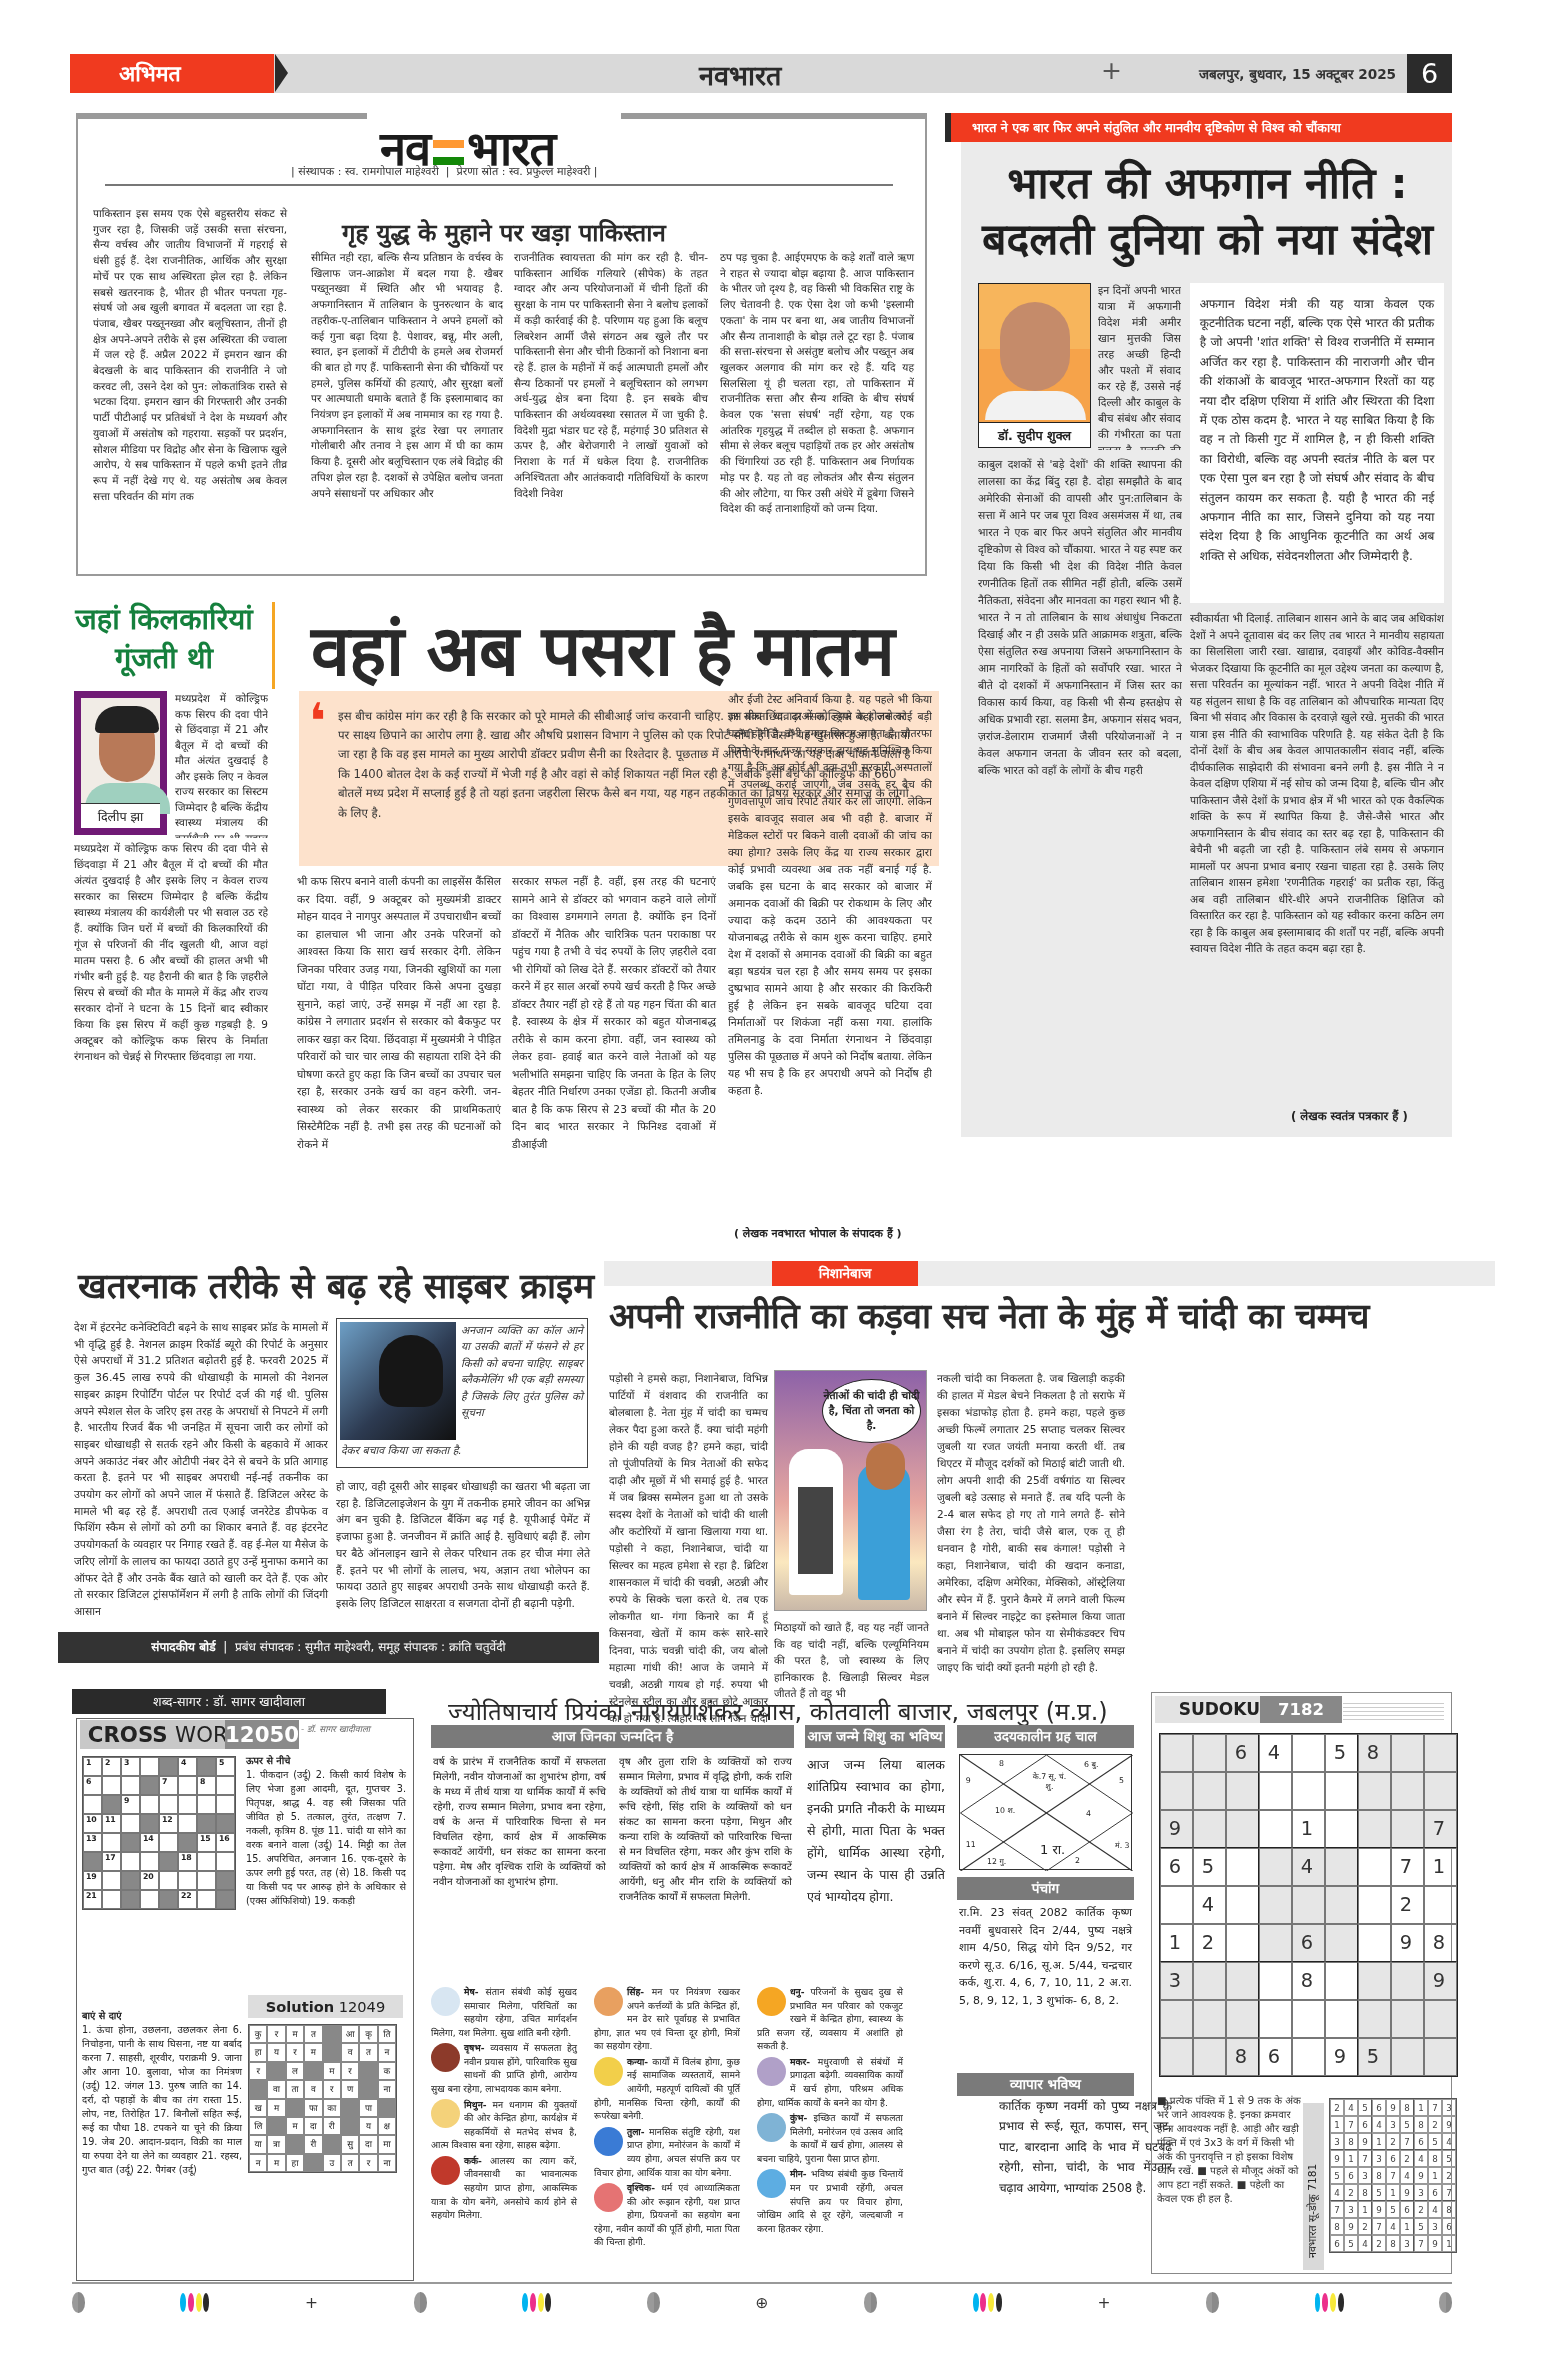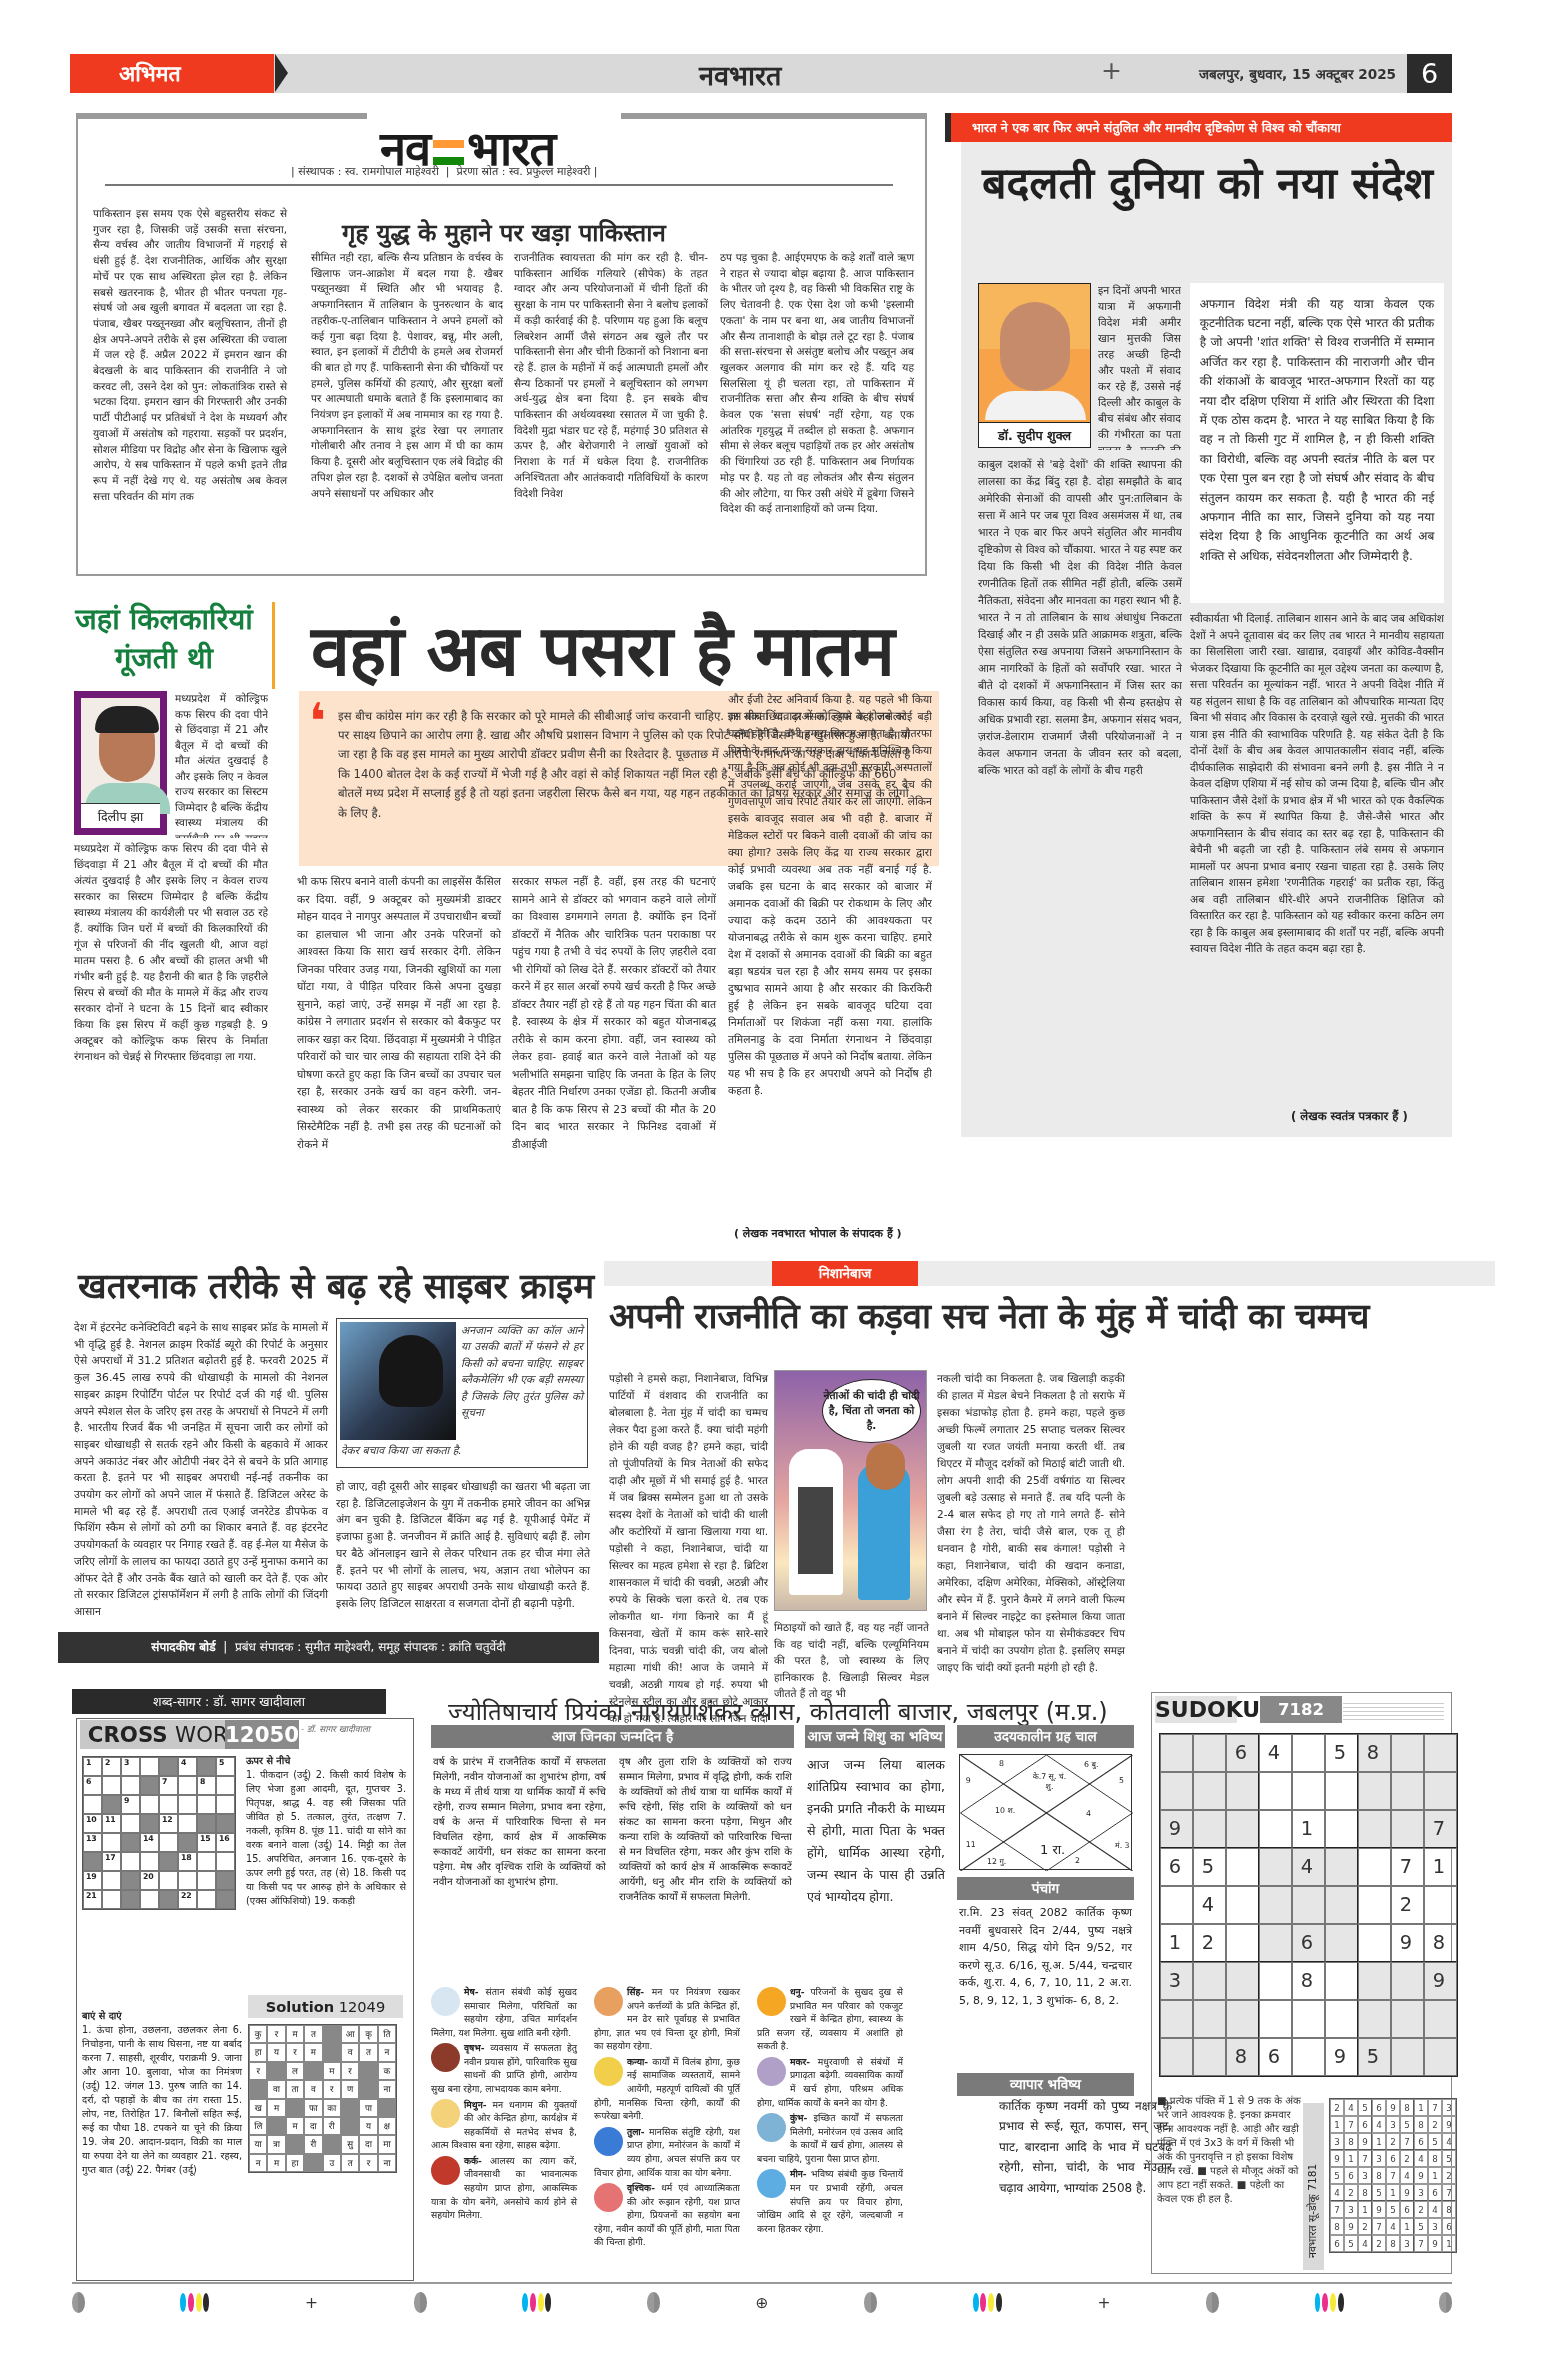--- a/index.html
+++ b/index.html
@@ -96,21 +96,21 @@
   .panchang-head { left: 957px; top: 1877px; width: 177px; }
   .panchang-text { left: 959px; top: 1904px; width: 173px; font-size: 11px; line-height: 17.5px; text-align: justify; }
   .vyapar-head { left: 957px; top: 2073px; width: 177px; }
   .vyapar-text { left: 959px; top: 2096px; width: 173px; font-size: 12px; line-height: 20.4px; text-align: justify; margin-left: 40px; }
   .rashi-col { width: 146px; font-size: 9.2px; line-height: 13.6px; text-align: justify; }
   .rashi-item { margin-bottom: 1.9px; }
   .rashi-icon { float: left; width: 29px; height: 29px; border-radius: 50%; margin: 1.9px 3.9px 1.9px 0; }
   .rashi-name { font-weight: bold; }
 
   .sdk-box { left: 1151px; top: 1692px; width: 301px; height: 582px; border: 1.5px solid #888; }
-  .sdk-head { left: 1155px; top: 1696px; width: 82px; height: 27px; background: #e3e3e3; font-size: 22px; font-weight: bold; text-align: right; line-height: 27px; }
+  .sdk-head { left: 1155px; top: 1696px; width: 105px; height: 27px; background: #e3e3e3; font-size: 17px; font-weight: bold; text-align: right; line-height: 27px; }
   .sdk-num { left: 1260px; top: 1696px; width: 82px; height: 27px; background: #888; color: #fff; font-size: 16.5px; font-weight: bold; text-align: center; line-height: 27px; }
   .sdk-lines { left: 1343px; top: 1700px; width: 101px; height: 21.3px; background: repeating-linear-gradient(#fff 0 2.9px, #ccc 2.9px 3.9px); }
   .sdk-grid { left: 1159px; top: 1733px; display: grid; grid-template-columns: repeat(9, 33px); grid-auto-rows: 38px; border: 1.9px solid #222; }
   .sdk-cell { border: 0.5px solid #777; font-size: 19.4px; padding-left: 7.8px; line-height: 35px; color: #333; }
   .sdk-cell.sh { background: #e6e6e6; }
   .sdk-rules { left: 1157px; top: 2094px; width: 144px; font-size: 10.2px; line-height: 14px; color: #333; }
   .sdk-sol-label { left: 1303px; top: 2103px; width: 21.3px; height: 167px; background: #d9d9d9; }
   .sdk-sol-label span { position:absolute; left: 1.9px; top: 155px; transform-origin: left top; transform: rotate(-90deg); font-size: 10.7px; white-space: nowrap; }
   .sdk-sol-grid { left: 1329px; top: 2098px; display: grid; grid-template-columns: repeat(9, 14px); grid-auto-rows: 17px; border: 1.5px solid #555; }
   .sdk-sol-cell { border: 0.5px solid #999; font-size: 8.7px; text-align:center; line-height: 16.5px; color: #444; }
@@ -144,20 +144,21 @@
 <div class="abs ed-rule"></div>
 <div class="abs ed-title">गृह युद्ध के मुहाने पर खड़ा पाकिस्तान</div>
 <div class="abs txt" style="left:93px;top:206px;width:194px;font-size:10.5px;line-height:15.7px;">पाकिस्तान इस समय एक ऐसे बहुस्तरीय संकट से गुजर रहा है, जिसकी जड़ें उसकी सत्ता संरचना, सैन्य वर्चस्व और जातीय विभाजनों में गहराई से धंसी हुई हैं. देश राजनीतिक, आर्थिक और सुरक्षा मोर्चे पर एक साथ अस्थिरता झेल रहा है. लेकिन सबसे खतरनाक है, भीतर ही भीतर पनपता गृह-संघर्ष जो अब खुली बगावत में बदलता जा रहा है. पंजाब, खैबर पख्तूनख्वा और बलूचिस्तान, तीनों ही क्षेत्र अपने-अपने तरीके से इस अस्थिरता की ज्वाला में जल रहे हैं. अप्रैल 2022 में इमरान खान की बेदखली के बाद पाकिस्तान की राजनीति ने जो करवट ली, उसने देश को पुन: लोकतांत्रिक रास्ते से भटका दिया. इमरान खान की गिरफ्तारी और उनकी पार्टी पीटीआई पर प्रतिबंधों ने देश के मध्यवर्ग और युवाओं में असंतोष को गहराया. सड़कों पर प्रदर्शन, सोशल मीडिया पर विद्रोह और सेना के खिलाफ खुले आरोप, ये सब पाकिस्तान में पहले कभी इतने तीव्र रूप में नहीं देखे गए थे. यह असंतोष अब केवल सत्ता परिवर्तन की मांग तक</div>
 <div class="abs txt" style="left:311px;top:250px;width:192px;font-size:10.5px;line-height:15.7px;">सीमित नही रहा, बल्कि सैन्य प्रतिष्ठान के वर्चस्व के खिलाफ जन-आक्रोश में बदल गया है. खैबर पख्तूनख्वा में स्थिति और भी भयावह है. अफगानिस्तान में तालिबान के पुनरुत्थान के बाद तहरीक-ए-तालिबान पाकिस्तान ने अपने हमलों को कई गुना बढ़ा दिया है. पेशावर, बन्नू, मीर अली, स्वात, इन इलाकों में टीटीपी के हमले अब रोजमर्रा की बात हो गए हैं. पाकिस्तानी सेना की चौकियों पर हमले, पुलिस कर्मियों की हत्याएं, और सुरक्षा बलों पर आत्मघाती धमाके बताते हैं कि इस्लामाबाद का नियंत्रण इन इलाकों में अब नाममात्र का रह गया है. अफगानिस्तान के साथ डूरंड रेखा पर लगातार गोलीबारी और तनाव ने इस आग में घी का काम किया है. दूसरी ओर बलूचिस्तान एक लंबे विद्रोह की तपिश झेल रहा है. दशकों से उपेक्षित बलोच जनता अपने संसाधनों पर अधिकार और</div>
 <div class="abs txt" style="left:514px;top:250px;width:194px;font-size:10.5px;line-height:15.7px;">राजनीतिक स्वायत्तता की मांग कर रही है. चीन-पाकिस्तान आर्थिक गलियारे (सीपेक) के तहत ग्वादर और अन्य परियोजनाओं में चीनी हितों की सुरक्षा के नाम पर पाकिस्तानी सेना ने बलोच इलाकों में कड़ी कार्रवाई की है. परिणाम यह हुआ कि बलूच लिबरेशन आर्मी जैसे संगठन अब खुले तौर पर पाकिस्तानी सेना और चीनी ठिकानों को निशाना बना रहे हैं. हाल के महीनों में कई आत्मघाती हमलों और सैन्य ठिकानों पर हमलों ने बलूचिस्तान को लगभग अर्ध-युद्ध क्षेत्र बना दिया है. इन सबके बीच पाकिस्तान की अर्थव्यवस्था रसातल में जा चुकी है. विदेशी मुद्रा भंडार घट रहे हैं, महंगाई 30 प्रतिशत से ऊपर है, और बेरोजगारी ने लाखों युवाओं को निराशा के गर्त में धकेल दिया है. राजनीतिक अनिश्चितता और आतंकवादी गतिविधियों के कारण विदेशी निवेश</div>
 <div class="abs txt" style="left:720px;top:250px;width:194px;font-size:10.5px;line-height:15.7px;">ठप पड़ चुका है. आईएमएफ के कड़े शर्तों वाले ऋण ने राहत से ज्यादा बोझ बढ़ाया है. आज पाकिस्तान के भीतर जो दृश्य है, वह किसी भी विकसित राष्ट्र के लिए चेतावनी है. एक ऐसा देश जो कभी 'इस्लामी एकता' के नाम पर बना था, अब जातीय विभाजनों और सैन्य तानाशाही के बोझ तले टूट रहा है. पंजाब की सत्ता-संरचना से असंतुष्ट बलोच और पख्तून अब खुलकर अलगाव की मांग कर रहे हैं. यदि यह सिलसिला यूं ही चलता रहा, तो पाकिस्तान में राजनीतिक सत्ता और सैन्य शक्ति के बीच संघर्ष केवल एक 'सत्ता संघर्ष' नहीं रहेगा, यह एक आंतरिक गृहयुद्ध में तब्दील हो सकता है. अफगान सीमा से लेकर बलूच पहाड़ियों तक हर ओर असंतोष की चिंगारियां उठ रही हैं. पाकिस्तान अब निर्णायक मोड़ पर है. यह तो वह लोकतंत्र और सैन्य संतुलन की ओर लौटेगा, या फिर उसी अंधेरे में डूबेगा जिसने विदेश की कई तानाशाहियों को जन्म दिया.</div>
 
 <div class="abs right-panel"></div>
 <div class="abs red-strip">भारत ने एक बार फिर अपने संतुलित और मानवीय दृष्टिकोण से विश्व को चौंकाया</div>
 <div class="abs right-title">
+  <div>भारत की अफगान नीति :</div>
   <div>बदलती दुनिया को नया संदेश</div>
 </div>
 <div class="abs author-photo">
   <div class="author-shirt"></div>
   <div class="author-face"></div>
   <div class="author-cap">डॉ. सुदीप शुक्ल</div>
 </div>
 <div class="abs txt" style="left:1098px;top:283px;width:83px;font-size:10.7px;line-height:16px;height:167px;overflow:hidden;">इन दिनों अपनी भारत यात्रा में अफगानी विदेश मंत्री अमीर खान मुत्तकी जिस तरह अच्छी हिन्दी और पश्तो में संवाद कर रहे हैं, उससे नई दिल्ली और काबुल के बीच संबंध और संवाद की गंभीरता का पता चलता है. मुत्तकी की यात्रा किसी अन्य देश के विदेश मंत्री की भारत यात्रा की तुलना में कहीं अधिक चर्चा में है और इसने दुनिया का ध्यान खींचा है. विदेशमंत्री मुत्तकी को मिले स्वागत और सम्मान ने कूटनीतिक विश्लेषकों को आश्चर्यचकित किया है. वहीं भारत की अफगान नीति बदलते विश्व को एक नया संदेश है.</div>
 <div class="abs txt" style="left:978px;top:456px;width:204px;font-size:10.7px;line-height:17px;height:670px;overflow:hidden;">काबुल दशकों से 'बड़े देशों' की शक्ति स्थापना की लालसा का केंद्र बिंदु रहा है. दोहा समझौते के बाद अमेरिकी सेनाओं की वापसी और पुन:तालिबान के सत्ता में आने पर जब पूरा विश्व असमंजस में था, तब भारत ने एक बार फिर अपने संतुलित और मानवीय दृष्टिकोण से विश्व को चौंकाया. भारत ने यह स्पष्ट कर दिया कि किसी भी देश की विदेश नीति केवल रणनीतिक हितों तक सीमित नहीं होती, बल्कि उसमें नैतिकता, संवेदना और मानवता का गहरा स्थान भी है. भारत ने न तो तालिबान के साथ अंधाधुंध निकटता दिखाई और न ही उसके प्रति आक्रामक शत्रुता, बल्कि ऐसा संतुलित रुख अपनाया जिसने अफगानिस्तान के आम नागरिकों के हितों को सर्वोपरि रखा. भारत ने बीते दो दशकों में अफगानिस्तान में जिस स्तर का विकास कार्य किया, वह किसी भी सैन्य हस्तक्षेप से अधिक प्रभावी रहा. सलमा डैम, अफगान संसद भवन, ज़रांज-डेलाराम राजमार्ग जैसी परियोजनाओं ने न केवल अफगान जनता के जीवन स्तर को बदला, बल्कि भारत को वहाँ के लोगों के बीच गहरी</div>
 <div class="abs quote-box-r">

